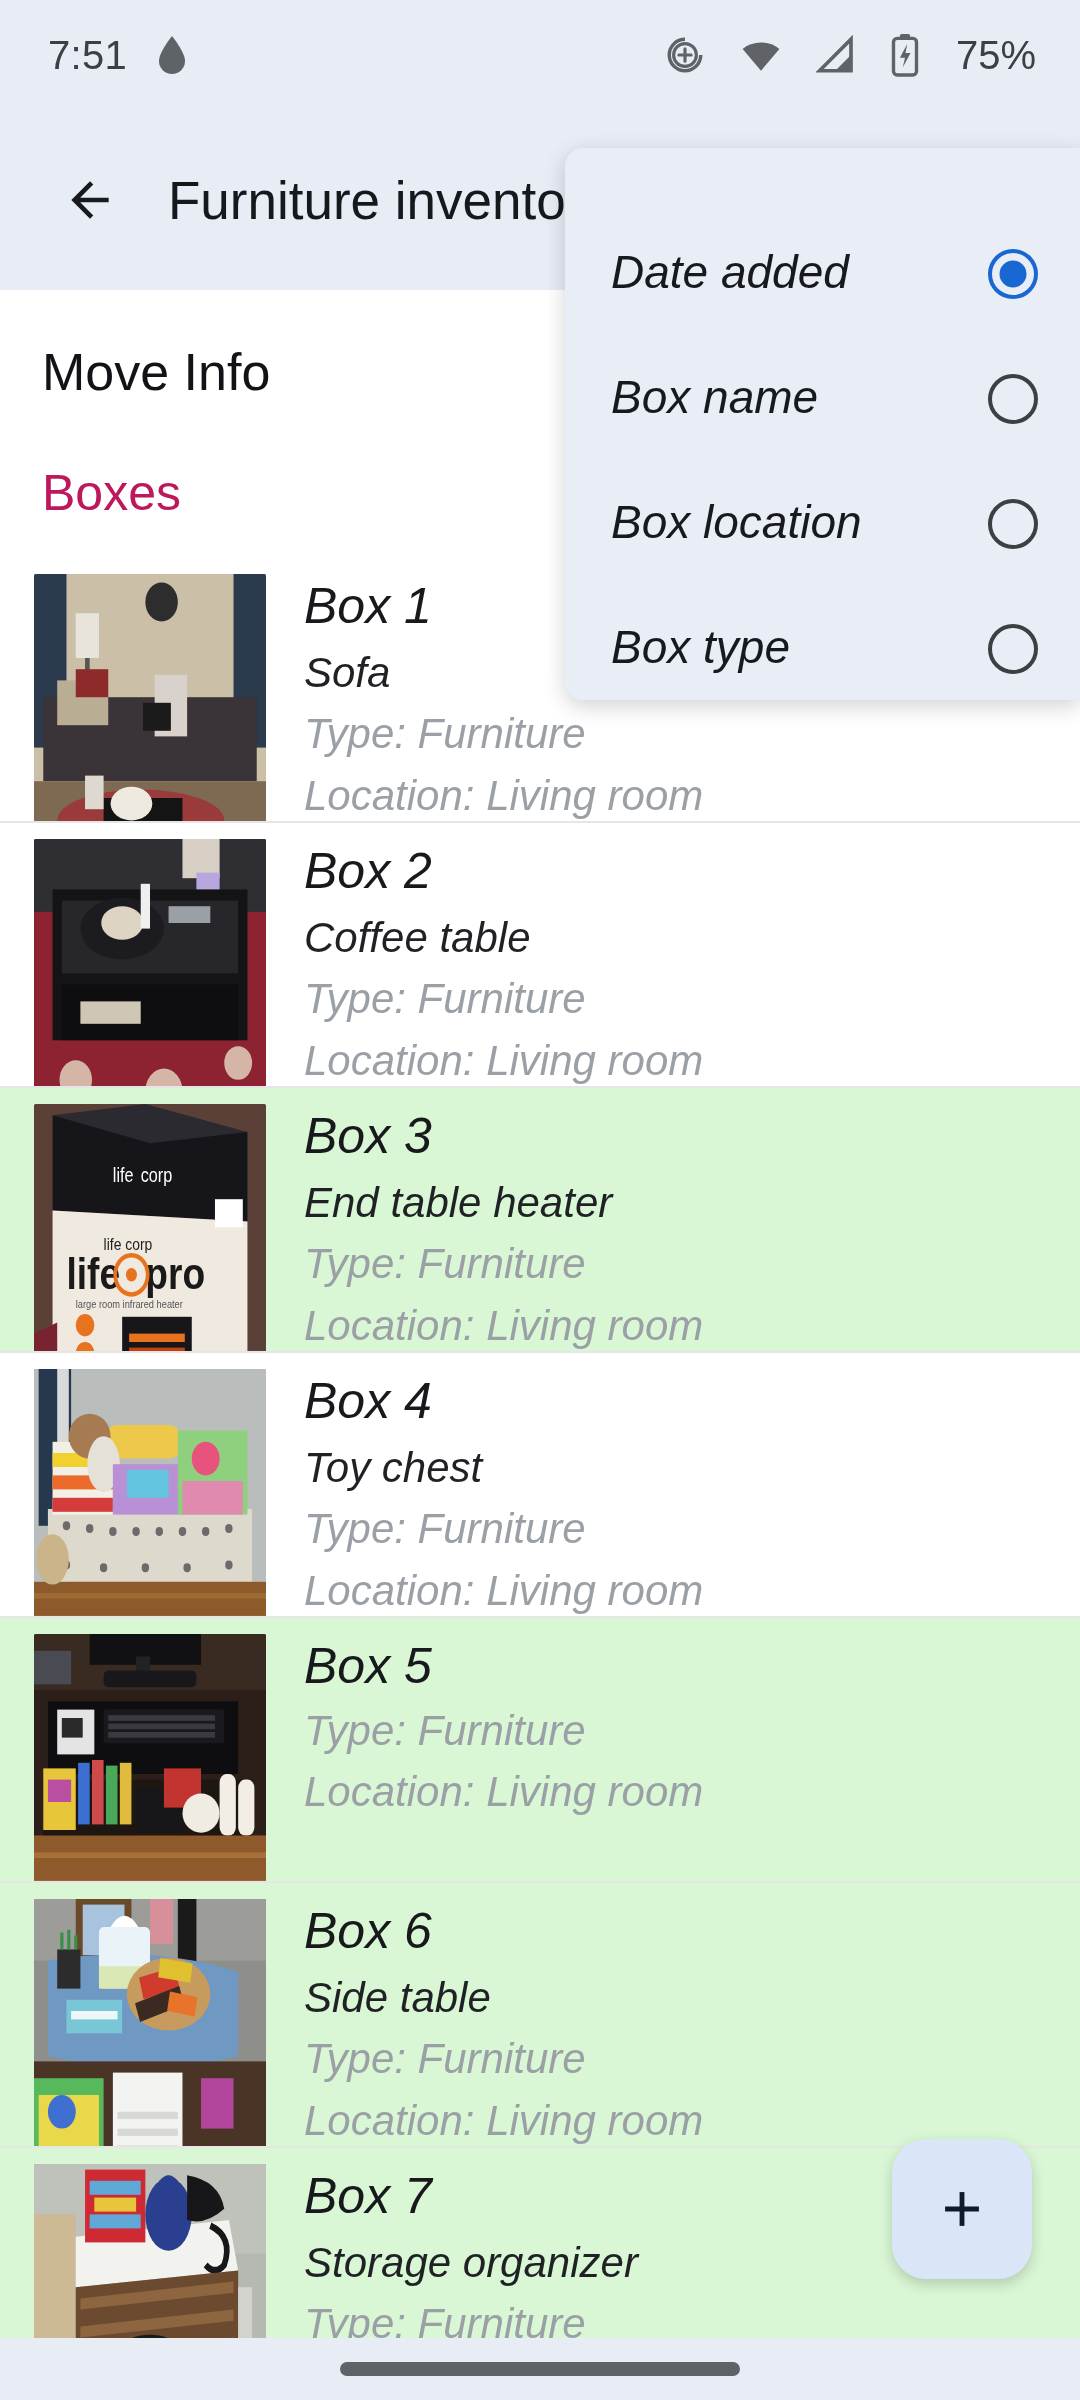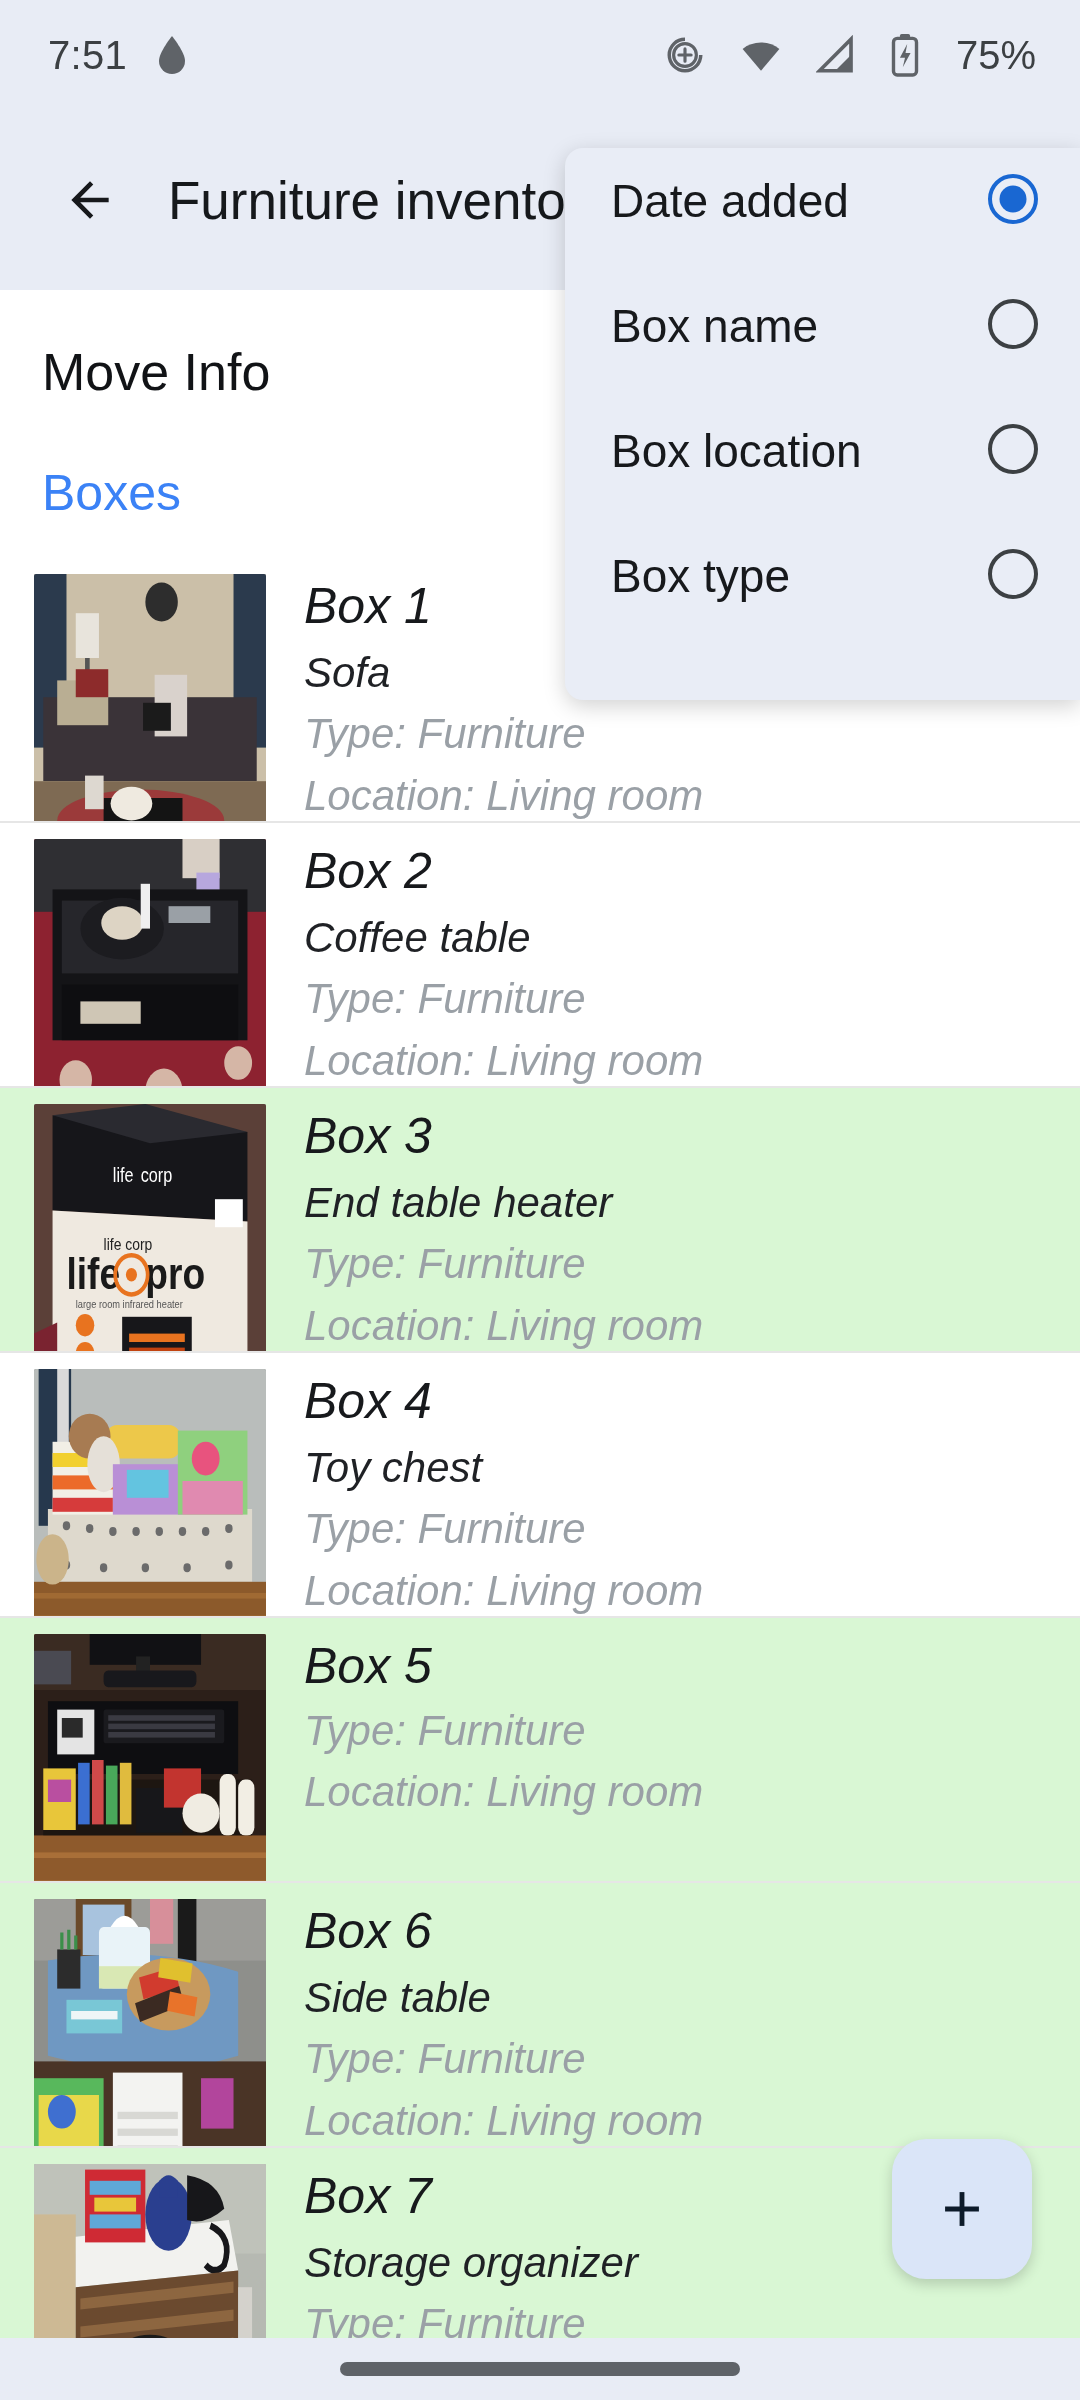--- a/index.html
+++ b/index.html
@@ -37,21 +37,21 @@
 
   
   .content{
     position:absolute; top:290px; left:0; width:1080px; height:2048px;
     background:#ffffff; overflow:hidden;
   }
   .move-info{
     font-size:52px; color:#111316; padding:52px 0 0 42px;
   }
   .section-label{
-    font-size:50px; color:#3b82f6; padding:62px 0 0 42px;
+    font-size:50px; color:#be185d; padding:62px 0 0 42px;
   }
 
   
   .list{ margin-top:36px; }
   .row{
     position:relative; display:flex; align-items:flex-start;
     height:265px; overflow:hidden;
     border-bottom:2px solid #e6e6e6;
     padding-left:34px;
   }
@@ -69,22 +69,22 @@
   .box-meta{ font-size:42px; color:#9aa0a6; line-height:1.32; margin-top:6px; white-space:nowrap; }
 
   
   .menu{
     position:absolute; top:148px; left:565px; width:515px;
     background:#e9edf6; border-radius:18px 0 0 18px;
     box-shadow:0 6px 22px rgba(0,0,0,.18);
     padding:26px 0 26px 0; z-index:40;
   }
   .menu-item{
-    display:flex; align-items:flex-start; justify-content:space-between;
-    height:125px; padding:0 42px 0 46px;
+    display:flex; align-items:flex-end; justify-content:space-between;
+    height:125px; padding:0 42px 0 46px;font-style:italic;
   }
   .menu-label{ font-size:46px; color:#17191c; white-space:nowrap; }
   .radio{
     width:50px; height:50px; border-radius:50%;
     border:4px solid #3c4043; flex:none; position:relative;
   }
   .radio.on{ border-color:#1967d2; }
   .radio.on::after{
     content:""; position:absolute; left:50%; top:50%;
     width:27px; height:27px; border-radius:50%;

